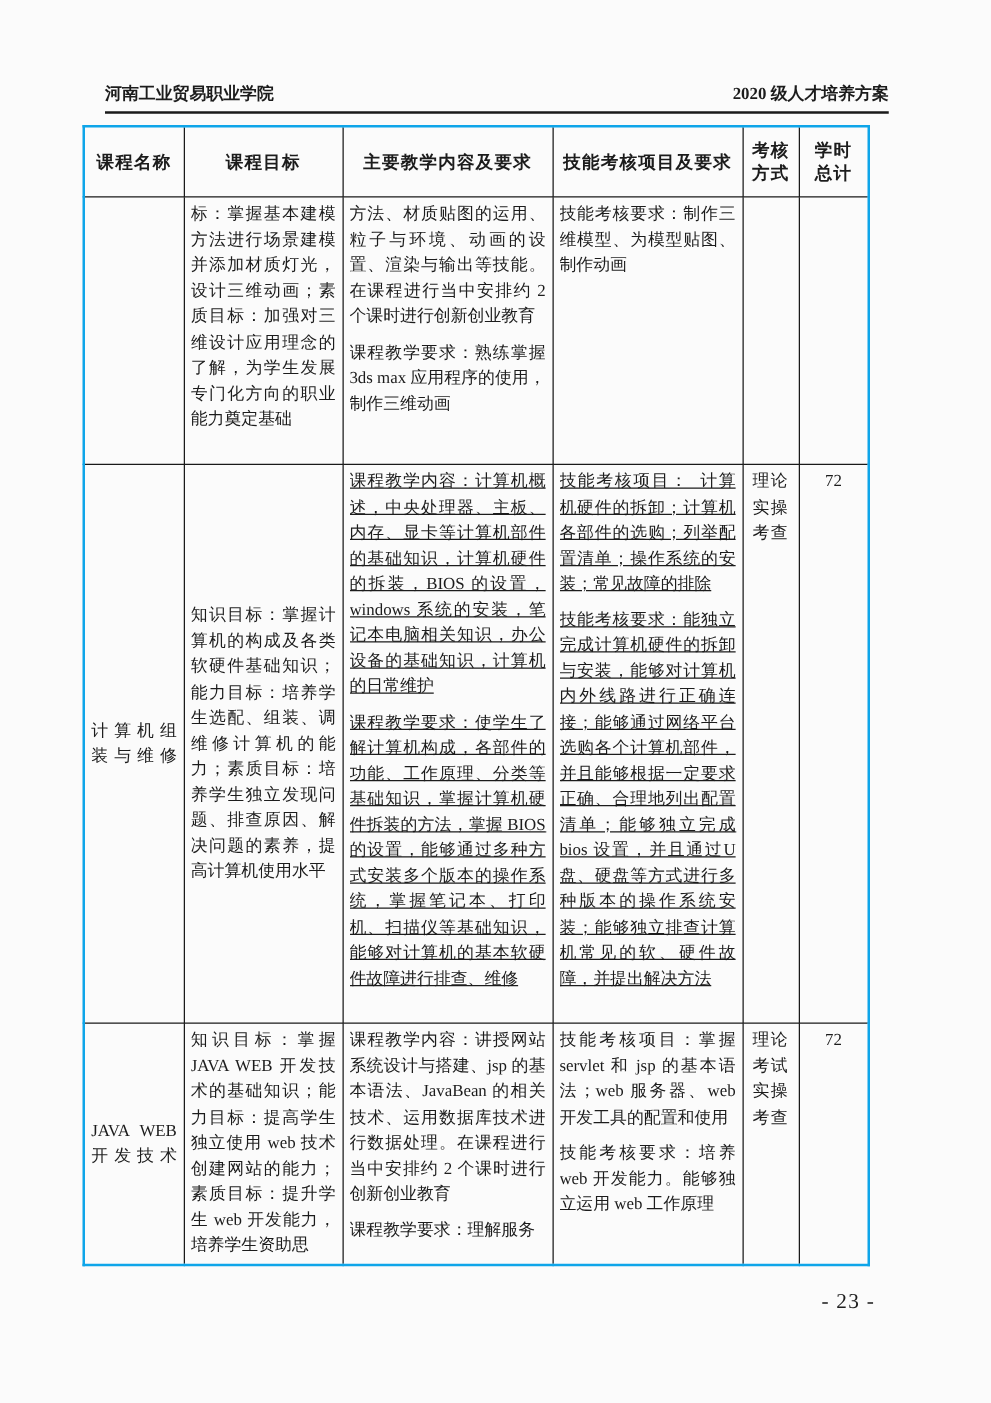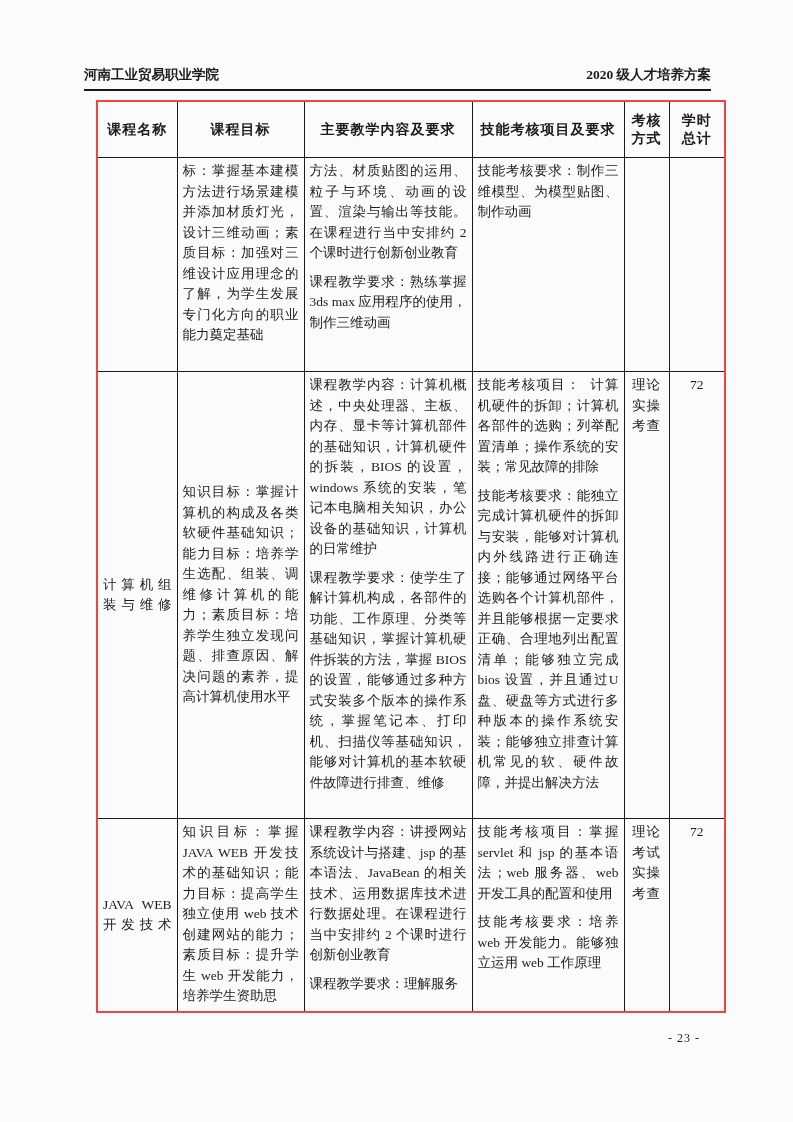--- a/index.html
+++ b/index.html
@@ -10,47 +10,47 @@
     overflow:hidden;
   }
   .page-header {
     position:absolute; top:66px; left:84px; width:627px;
     display:flex; justify-content:space-between; align-items:flex-end;
     font-size:13.5px; padding-bottom:5px;
     border-bottom:2px solid #1a1a1a;
     font-weight:bold;
   }
   .curriculum-table {
-    position:absolute; top:100px; left:96px;
+    position:absolute; top:100px; left:66px;
     border-collapse:collapse; table-layout:fixed; width:628px;
-    border:2px solid #ef4444;
+    border:2px solid #0ea5e9;
     padding-left:40px;
   }
   .curriculum-table th, .curriculum-table td {
     border:1px solid #1a1a1a; padding:3px 5px; vertical-align:top;
   }
   .curriculum-table th {
     height:49px; font-weight:bold; font-size:14px;
     text-align:center; vertical-align:middle; white-space:pre-line;
     font-family:"Liberation Sans","DejaVu Sans",sans-serif;
     letter-spacing:1px;
   }
   td { font-size:13.5px; line-height:20.5px; }
   .cw { overflow:hidden; text-align:justify; }
   .cw p { margin:0; white-space:pre-wrap; }
   .cw p + p { margin-top:8px; }
-  .h1 { height:207px; } .h2 { height:440px; } .h3 { height:186px; }
+  .h1 { height:207px; } .h2 { height:440px;text-decoration:underline; } .h3 { height:186px; }
   td.mid { vertical-align:middle; }
   .stretch { text-align:justify; text-align-last:justify; white-space:pre-line; }
   .pt-lg { padding-top:24px; }
   .hours { text-align:center; vertical-align:middle; font-size:13.5px; }
   .method { text-align:center; vertical-align:middle; white-space:pre-line; letter-spacing:1px; }
   .page-footer {
     position:absolute; top:1031px; left:84px; width:616px;
-    text-align:right; font-size:12px; letter-spacing:1px;
+    text-align:right; font-size:17px; letter-spacing:1px;
   }
 </style>
 </head>
 <body>
 
 <div class="page-header">
   <span>河南工业贸易职业学院</span>
   <span>2020 级人才培养方案</span>
 </div>
 

